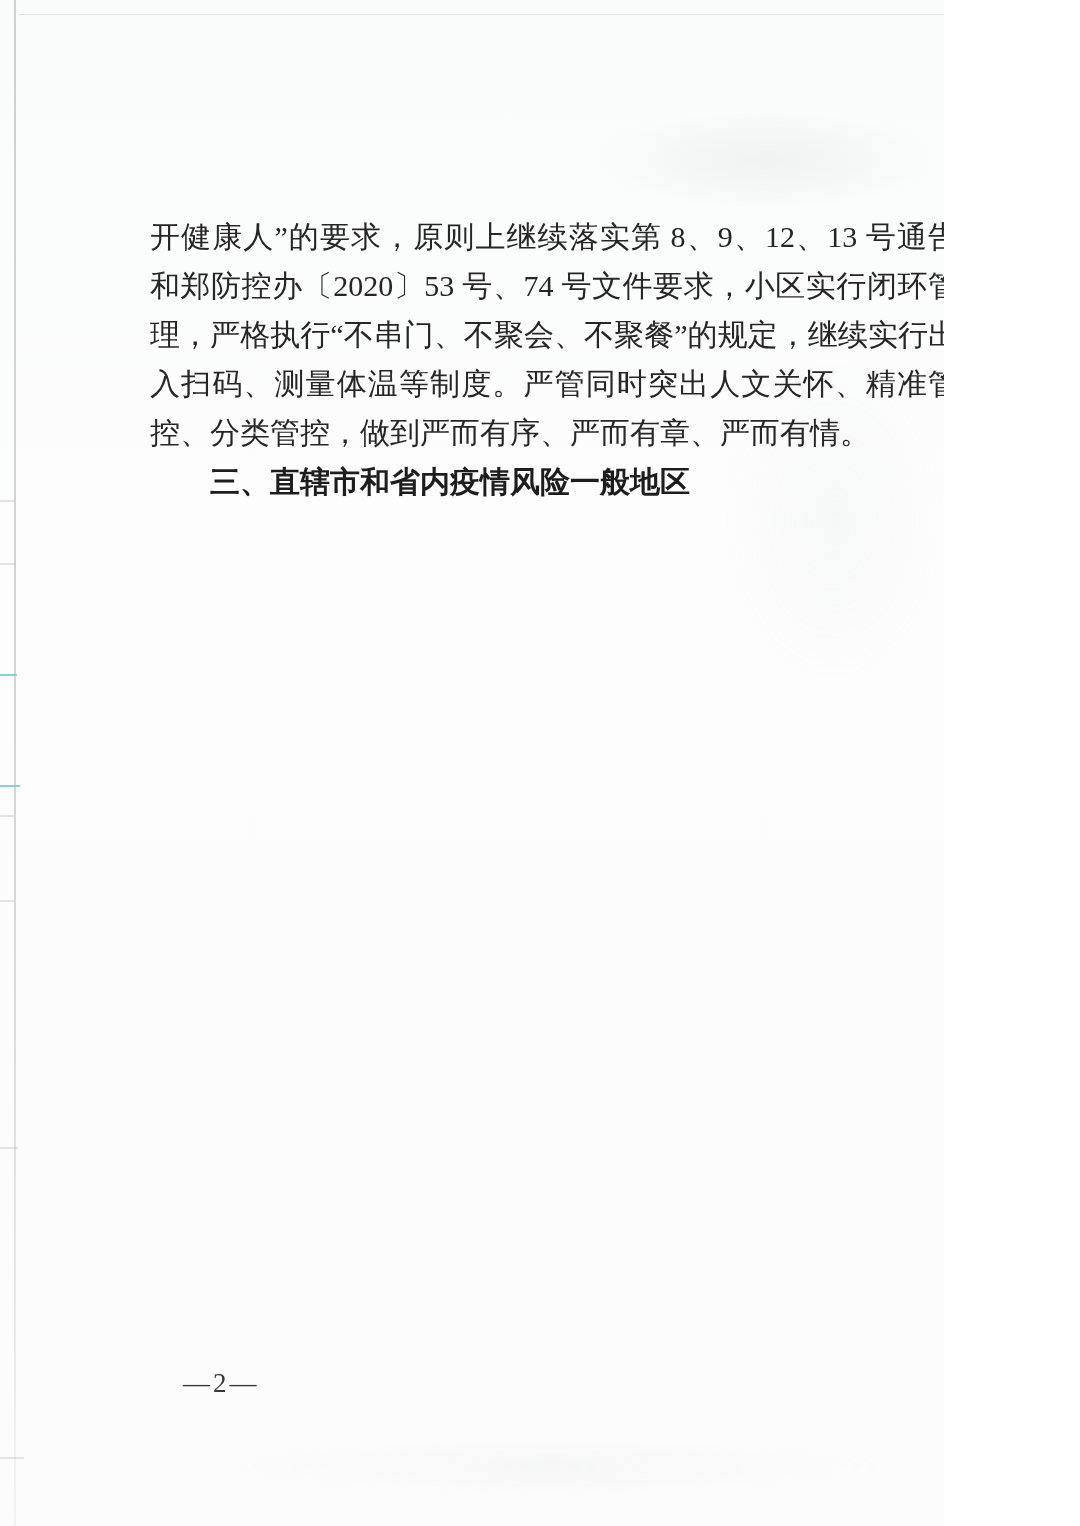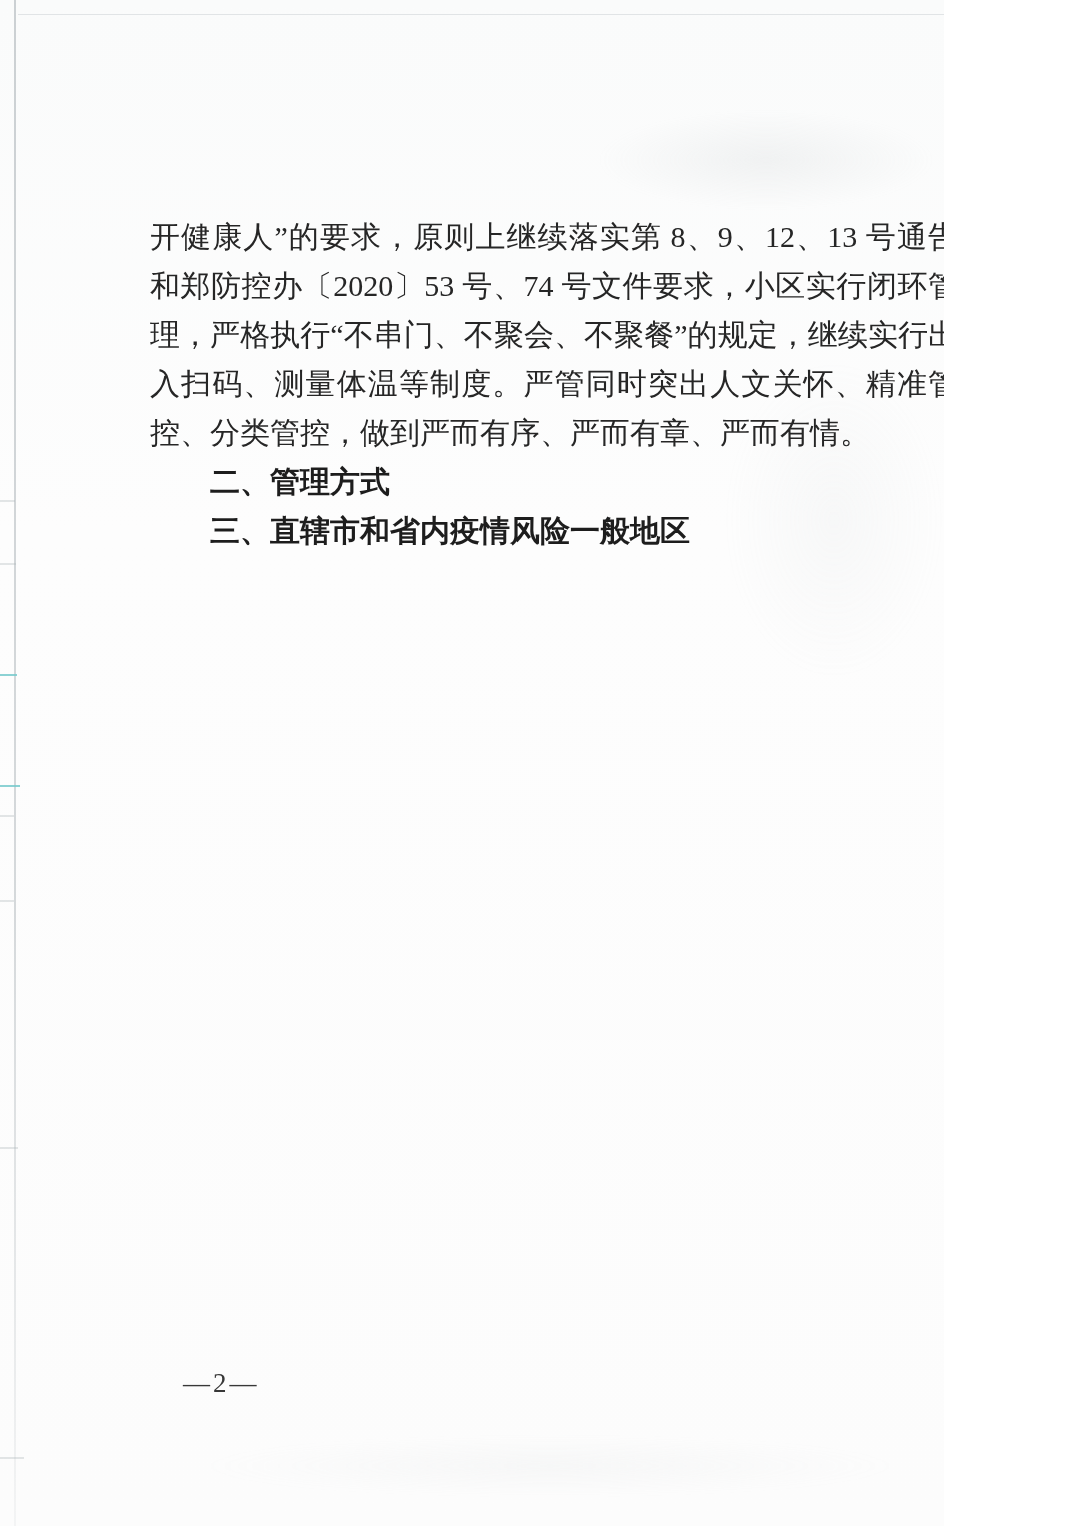--- a/index.html
+++ b/index.html
@@ -117,21 +117,20 @@
   <div class="gray-tick" style="top:900px; width:14px;"></div>
   <div class="gray-tick" style="top:1147px; width:18px;"></div>
   <div class="gray-tick" style="top:1457px; width:24px;"></div>
   <div class="ghost-smudge ghost-a"></div>
   <div class="ghost-smudge ghost-b"></div>
   <div class="ghost-smudge ghost-c"></div>
 
   <main class="doc-body">
     <p class="para continued">开健康人”的要求，原则上继续落实第 8、9、12、13 号通告和郑防控办〔2020〕53 号、74 号文件要求，小区实行闭环管理，严格执行“不串门、不聚会、不聚餐”的规定，继续实行出入扫码、测量体温等制度。严管同时突出人文关怀、精准管控、分类管控，做到严而有序、严而有章、严而有情。</p>
 
-    <h2 class="heading">二、管理方式</h2>
 
 
 
     <h2 class="heading">三、直辖市和省内疫情风险一般地区</h2>
 
   </main>
 
   <div class="page-number">—2—</div>
 </div>
 

